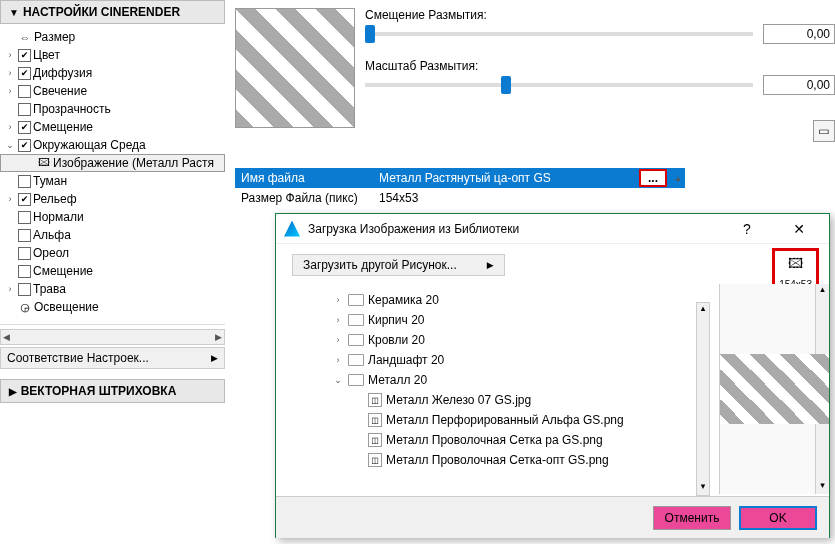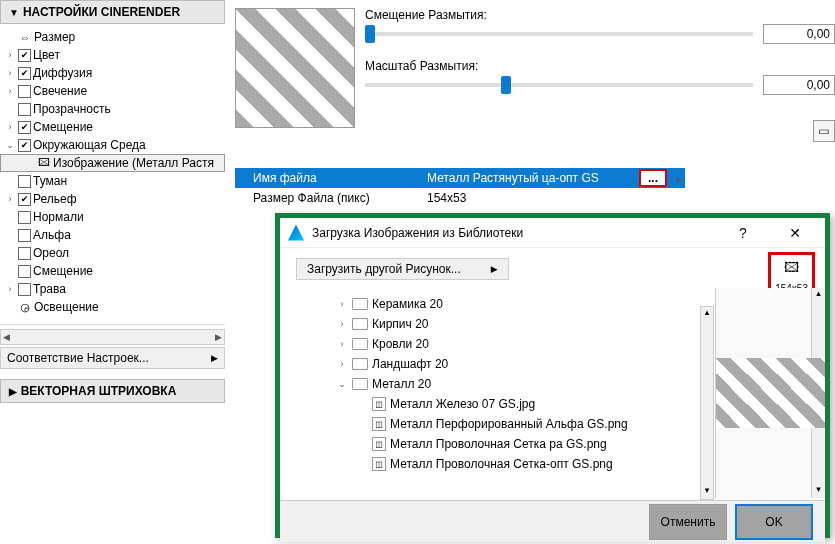--- a/index.html
+++ b/index.html
@@ -30,27 +30,27 @@
 .slider-label { margin-bottom: 2px; }
 .slider-track { display: flex; align-items: center; gap: 10px; }
 .slider { flex: 1; height: 4px; background: #ddd; position: relative; }
 .slider .thumb { position: absolute; width: 10px; height: 18px; background: #0a7bd1; top: -7px; border-radius: 2px; }
 .num-input { width: 72px; border: 1px solid #999; padding: 2px 4px; text-align: right; }
 .small-btn { width: 22px; height: 22px; border: 1px solid #999; background: #f5f5f5; display: flex; align-items: center; justify-content: center; float: right; margin-top: 10px; }
 
 .file-table { position: absolute; left: 235px; top: 168px; width: 450px; }
 .file-row { display: flex; height: 20px; align-items: center; }
 .file-row.header { background: #0a7bd1; color: #fff; }
-.file-row .c1 { width: 192px; padding-left: 18px; }
+.file-row .c1 { width: 144px; padding-left: 6px; }
 .file-row .c2 { flex: 1; }
 .browse-btn { width: 28px; height: 18px; background: #fff; border: 2px solid #d00; color: #000; font-weight: bold; text-align: center; line-height: 14px; margin-right: 4px; }
 .exp-arrow { width: 14px; text-align: center; color: #555; font-size: 9px; }
 
 
-.dialog { position: absolute; left: 275px; top: 213px; width: 555px; height: 325px; background: #fff; border: 5px solid #15803d; box-shadow: 3px 3px 8px rgba(0,0,0,0.3); }
+.dialog { position: absolute; left: 275px; top: 213px; width: 555px; height: 325px; background: #fff; border: 1px solid #15803d; box-shadow: 3px 3px 8px rgba(0,0,0,0.3); }
 .dialog-titlebar { height: 30px; display: flex; align-items: center; padding: 0 8px; gap: 8px; border-bottom: 1px solid #eee; }
 .dialog-titlebar .logo { width: 16px; height: 16px; background: linear-gradient(135deg,#06c,#0cf); clip-path: polygon(50% 0,100% 100%,0 100%); }
 .dialog-titlebar .title { flex: 1; }
 .dialog-titlebar .tb-btn { width: 44px; height: 28px; display: flex; align-items: center; justify-content: center; font-size: 14px; }
 .dialog-body { padding: 10px 16px; position: relative; height: 252px; }
 .load-btn { background: #f0f0f0; border: 1px solid #ccc; padding: 3px 10px; display: inline-flex; align-items: center; gap: 30px; }
 .load-btn .arrow { font-size: 9px; }
 .dim-badge { position: absolute; right: 10px; top: 4px; border: 3px solid #d00; padding: 2px 4px; text-align: center; }
 .dim-badge .icon { font-size: 14px; display: block; }
 .dim-badge .txt { font-size: 10px; }
@@ -59,21 +59,21 @@
 .ft-row .exp { width: 12px; text-align: center; font-size: 9px; color: #555; }
 .ft-row .folder { width: 16px; height: 12px; border: 1px solid #999; border-radius: 1px; background: #fff; }
 .ft-row .file-ico { width: 14px; height: 14px; border: 1px solid #999; display: inline-flex; align-items: center; justify-content: center; font-size: 8px; }
 .ft-i1 { padding-left: 40px; }
 .ft-i2 { padding-left: 60px; }
 .preview-pane { position: absolute; right: 0px; top: 40px; width: 110px; height: 210px; border-left: 1px solid #ccc; background: #f9f9f9; }
 .preview-pane::after { content:""; position:absolute; left:0; right:0; top:70px; height:70px; background: linear-gradient(45deg,#aaa 25%,#fff 25%,#fff 50%,#aaa 50%,#aaa 75%,#fff 75%) 0 0/30px 30px; }
 .preview-scroll { position:absolute; right:0; top:0; bottom:0; width:14px; background:#f0f0f0; border-left:1px solid #ccc; }
 .preview-scroll .up,.preview-scroll .dn{ height:14px; text-align:center; font-size:9px; }
 .dialog-footer { border-top: 1px solid #ccc; height: 42px; display: flex; align-items: center; justify-content: flex-end; gap: 8px; padding: 0 12px; background: #f0f0f0; }
-.dlg-btn { min-width: 78px; height: 36px; border: 1px solid #999; background: #a3a3a3; }
+.dlg-btn { min-width: 78px; height: 24px; border: 1px solid #999; background: #ec4899; }
 .dlg-btn.primary { border: 2px solid #0a7bd1; }
 .ft-scroll { position:absolute; left:420px; top:58px; width:14px; height:194px; background:#f0f0f0; border:1px solid #ccc; }
 .ft-scroll .up,.ft-scroll .dn{ height:14px; text-align:center; font-size:9px; }
 </style>
 </head>
 <body>
 
 <div class="left-panel">
   <div class="panel-header">
     <span class="chev">▼</span>

